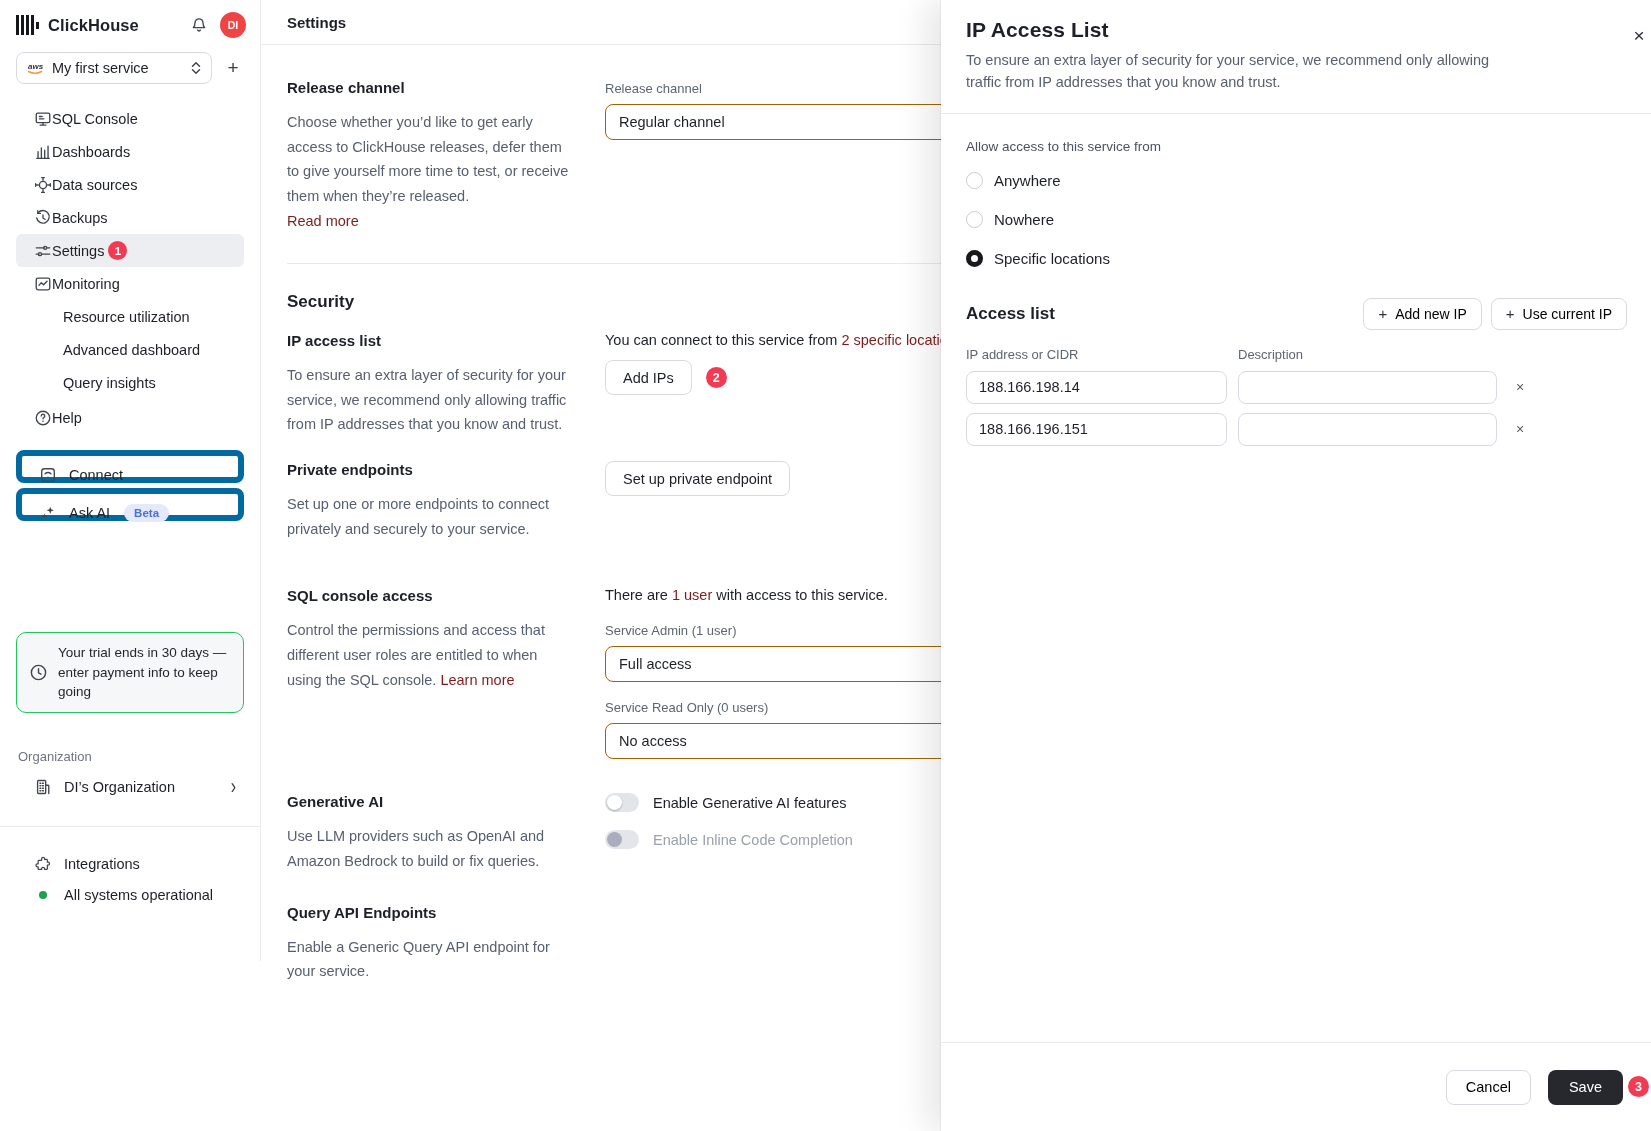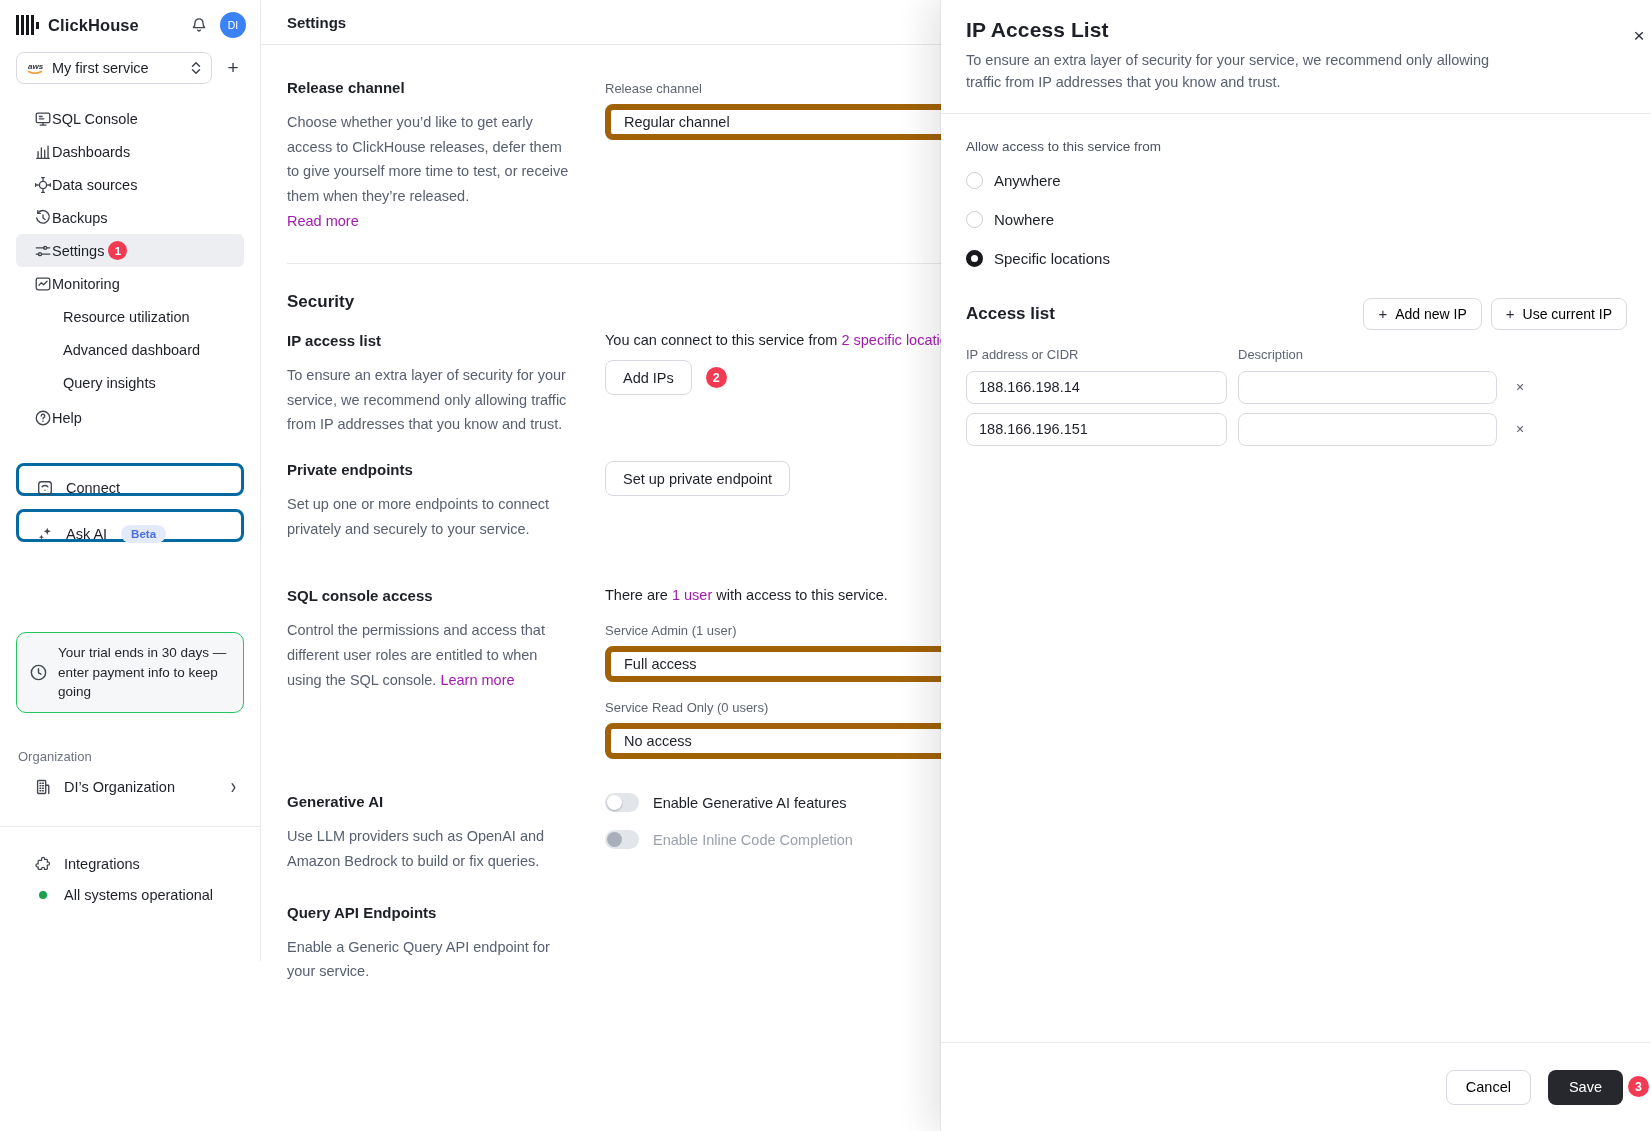--- a/index.html
+++ b/index.html
@@ -15,43 +15,43 @@
   
   .sidebar { position:absolute; left:0; top:0; width:261px; height:961px;
     border-right:1px solid #e7e9ed; background:#fff; display:flex; flex-direction:column; }
   .sb-top { display:flex; align-items:center; padding:12px 14px 10px 16px; }
   .logo-mark { display:flex; align-items:center; gap:2px; height:20px; margin-right:9px; }
   .logo-mark i { display:block; width:3px; height:20px; background:#15171a; }
   .logo-mark i.dot { height:7px; }
   .brand { font-size:16.5px; font-weight:700; letter-spacing:.1px; }
   .sb-top .spacer { flex:1; }
   .bell-btn { width:26px; height:26px; display:flex; align-items:center; justify-content:center; margin-right:8px; cursor:pointer; }
-  .avatar { width:26px; height:26px; border-radius:50%; background:#3b82f6; color:#fff;
-    font-size:10.5px; font-weight:400; display:flex; align-items:center; justify-content:center; cursor:pointer; }
+  .avatar { width:26px; height:26px; border-radius:50%; background:#ef4444; color:#fff;
+    font-size:10.5px; font-weight:700; display:flex; align-items:center; justify-content:center; cursor:pointer; }
 
   .svc-row { display:flex; align-items:center; padding:4px 14px 0 16px; gap:8px; }
   .svc-select { flex:1; height:32px; border:1px solid #d7dbe1; border-radius:8px; background:#fff;
     display:flex; align-items:center; padding:0 9px; gap:8px; cursor:pointer; }
   .svc-select .name { flex:1; font-size:14.5px; }
   .aws-mark { width:18px; text-align:center; }
   .aws-mark text { font:italic 700 8px "Liberation Sans", sans-serif; fill:#32363d; }
   .plus-btn { width:26px; height:26px; display:flex; align-items:center; justify-content:center;
     font-size:19px; color:#3a3f47; cursor:pointer; }
 
   .nav { margin-top:18px; }
   .nav-item { display:flex; align-items:center; gap:0; height:33px; margin:0 16px; padding:0 8px 0 18px;
     border-radius:6px; cursor:pointer; font-size:14.5px; color:#1d2027; }
   .nav-item.active { background:#eceef1; }
   .nav-item .nico { width:18px; display:flex; justify-content:center; }
   .nav-item.sub { padding-left:47px; }
   .badge-sm { min-width:19px; height:19px; border-radius:50%; background:#f23a53; color:#fff;
     font-size:11.5px; font-weight:700; display:flex; align-items:center; justify-content:center; margin-left:4px; }
 
-  .pill-btn { display:flex; align-items:center; gap:12px; height:33px; margin:13px 16px; padding:16px 10px 0 17px;
-    border:3px solid #0369a1; border-radius:8px; background:#fff; cursor:pointer; font-size:14.5px; }
+  .pill-btn { display:flex; align-items:center; gap:12px; height:33px; margin:0 16px; padding:16px 10px 0 17px;
+    border:6px solid #0369a1; border-radius:8px; background:#fff; cursor:pointer; font-size:14.5px; }
   .pill-btn + .pill-btn { margin-top:5px; }
   .beta-badge { background:#e4eafb; color:#4a6fe0; font-size:11.5px; font-weight:600;
     border-radius:999px; padding:3px 10px; margin-left:2px; }
 
   .sb-bottom { margin-top:auto; padding-bottom:54px; }
   .trial-box { margin:0 16px; border:1px solid #22c55e; background:#f6f7f9; border-radius:10px;
     padding:10px 12px; display:flex; gap:10px; align-items:center; }
   .trial-box .txt { font-size:13.5px; line-height:1.46; color:#24262c; }
   .org-label { margin:36px 16px 0 18px; font-size:13px; color:#6d7482; }
   .org-item { display:flex; align-items:center; gap:12px; height:26px; margin:10px 16px 0; padding:0 8px 0 18px; cursor:pointer; }
@@ -64,23 +64,23 @@
 
   
   .main { position:absolute; left:261px; top:0; width:1390px; height:1131px; background:#fff; }
   .main-header { height:45px; border-bottom:1px solid #e7e9ed; display:flex; align-items:center; padding:0 26px; }
   .page-title { font-size:15px; font-weight:700; }
   .content { padding:0 26px; }
   .grid2 { display:grid; grid-template-columns:318px 430px; }
   .sec-h { font-size:15px; font-weight:700; }
   .sec-h-lg { font-size:17px; font-weight:700; }
   .para { margin-top:14px; width:285px; color:#586070; font-size:14.5px; line-height:1.7; }
-  .link { color:#a21caf; cursor:pointer; }
+  .link { color:#7f1d1d; cursor:pointer; }
   .field-label { font-size:13px; color:#5d London6570; color:#5d6570; }
-  .select { height:36px; width:420px; border:6px solid #a16207; border-radius:8px; background:#fff;
+  .select { height:36px; width:420px; border:1px solid #a16207; border-radius:8px; background:#fff;
     display:flex; align-items:center; padding:0 13px; font-size:14.5px; cursor:pointer; }
   .btn { height:35px; border:1px solid #d7dbe1; border-radius:8px; background:#fff; padding:0 17px;
     font-size:14.5px; font-family:inherit; color:#1d2027; display:inline-flex; align-items:center; gap:7px; cursor:pointer; }
   .num-badge { width:21px; height:21px; border-radius:50%; background:#f23a53; color:#fff;
     font-size:12.5px; font-weight:700; display:flex; align-items:center; justify-content:center; }
   .hr { border-top:1px solid #e7e9ed; margin-top:30px; }
   .toggle-row { display:flex; align-items:center; gap:14px; }
   .toggle { width:34px; height:19px; border-radius:999px; background:#e2e5ea; position:relative; cursor:pointer; flex:none; }
   .toggle::after { content:""; position:absolute; width:15px; height:15px; border-radius:50%; background:#fff;
     top:2px; left:2px; box-shadow:0 1px 2px rgba(0,0,0,.28); }

